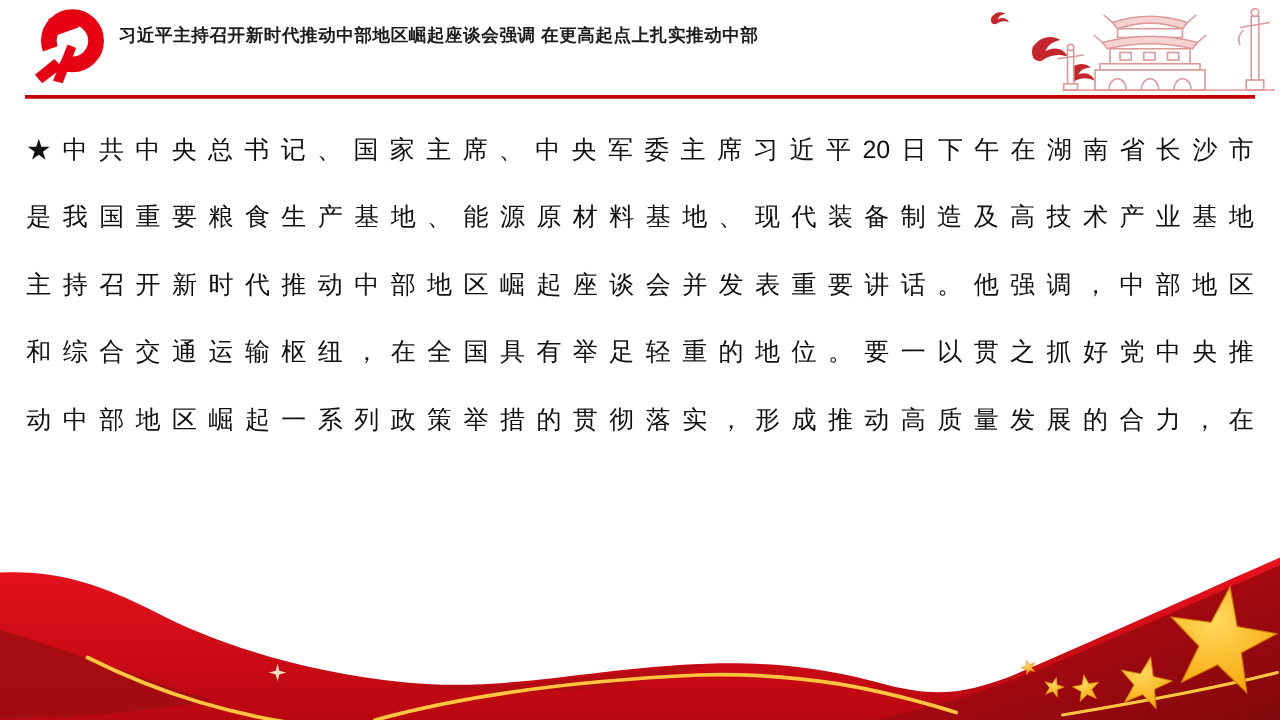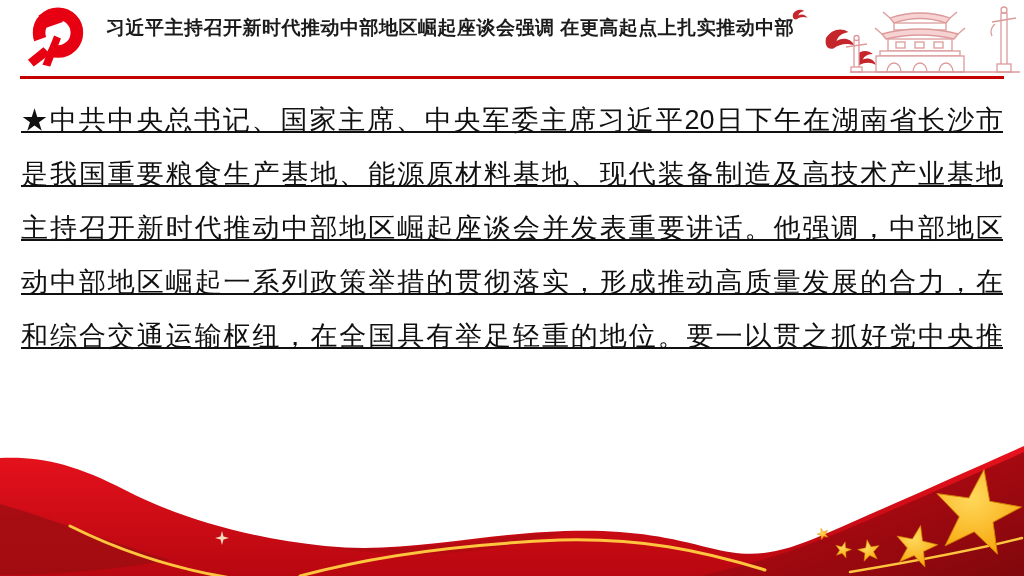--- a/index.html
+++ b/index.html
@@ -6,34 +6,34 @@
   body{
     width:1024px;height:576px;overflow:hidden;position:relative;
     background:#ffffff;
     font-family:"Liberation Sans", sans-serif;
   }
   .slide{position:absolute;inset:0;}
 
   
   .emblem{position:absolute;left:26px;top:6px;width:62px;height:63px;}
   .header-title{
-    position:absolute;left:106px;top:16px;width:745px;
-    font-size:19px;font-weight:bold;line-height:24px;
+    position:absolute;left:95px;top:16px;width:745px;
+    font-size:14px;font-weight:bold;line-height:24px;
     letter-spacing:0.5px;color:var(--title-color,#1b1b1b);
   }
   .divider{
     position:absolute;left:20px;top:76px;width:984px;height:3px;
     background:var(--accent-red,#c40000);
   }
   .deco-top{position:absolute;right:2px;top:0;width:240px;height:78px;}
 
   
   .body-text{
     position:absolute;left:21px;top:93px;width:982px;
-    font-size:27px;color:var(--text-color,#101010);text-decoration:underline;
+    font-size:20px;color:var(--text-color,#101010);
   }
   .body-line{
     line-height:54px;
     text-align:justify;
     text-align-last:justify;
   }
   .body-line.last{text-align-last:left;}
 
   
   .ribbon{position:absolute;left:0;bottom:0;width:1024px;height:150px;}
@@ -98,22 +98,22 @@
       <line x1="68" y1="72" x2="238" y2="72"></line>
     </g>
   </svg>
 
   <div class="divider"></div>
 
   <div class="body-text">
     <div class="body-line">★中共中央总书记、国家主席、中央军委主席习近平20日下午在湖南省长沙市</div>
     <div class="body-line">是我国重要粮食生产基地、能源原材料基地、现代装备制造及高技术产业基地</div>
     <div class="body-line">主持召开新时代推动中部地区崛起座谈会并发表重要讲话。他强调，中部地区</div>
+    <div class="body-line">和综合交通运输枢纽，在全国具有举足轻重的地位。要一以贯之抓好党中央推</div>
     <div class="body-line">动中部地区崛起一系列政策举措的贯彻落实，形成推动高质量发展的合力，在</div>
-    <div class="body-line">和综合交通运输枢纽，在全国具有举足轻重的地位。要一以贯之抓好党中央推</div>
   </div>
 
   <svg class="ribbon" viewBox="0 0 1024 150" aria-hidden="true">
     <defs>
       <linearGradient id="gMain" x1="0" y1="0" x2="0" y2="1">
         <stop offset="0" stop-color="#e8121d" style="stop-color:var(--ribbon-bright)"></stop>
         <stop offset="1" stop-color="#b80710" style="stop-color:var(--ribbon-mid)"></stop>
       </linearGradient>
       <linearGradient id="gRight" x1="0" y1="0" x2="1" y2="1">
         <stop offset="0" stop-color="#c90914"></stop>

